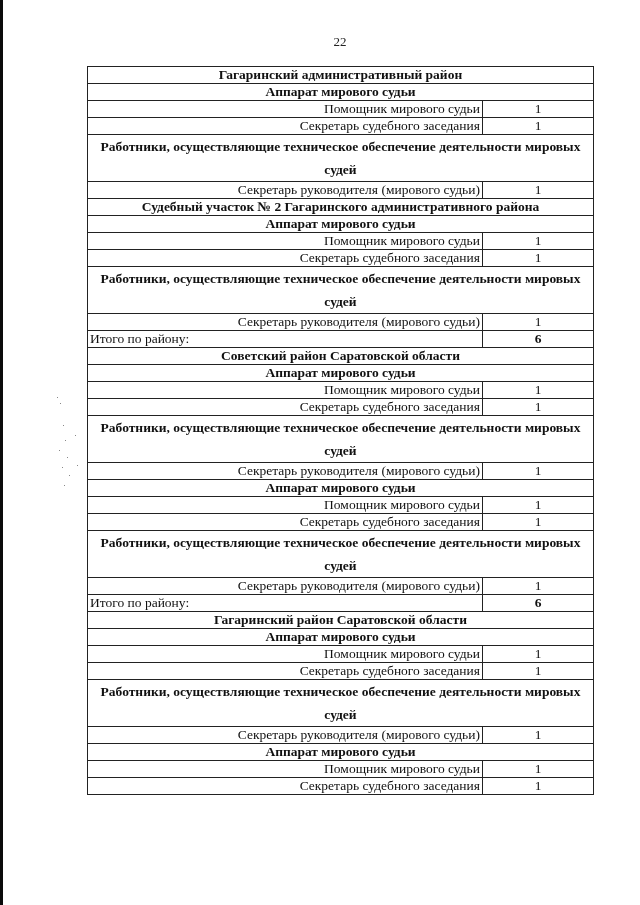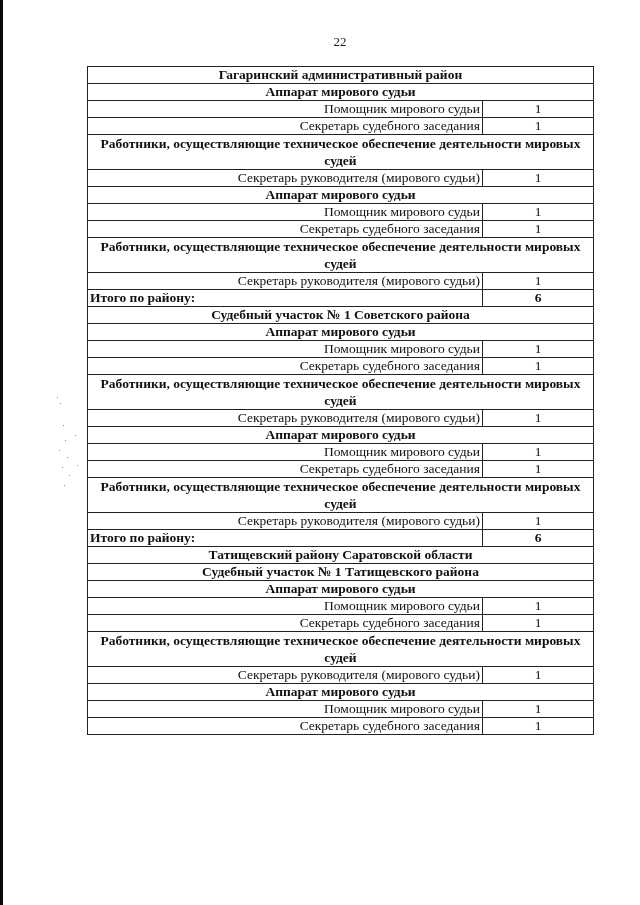--- a/index.html
+++ b/index.html
@@ -21,24 +21,24 @@
     border-collapse: collapse; table-layout: fixed;
     font-family: "Liberation Serif", serif; font-size: 13.5px; line-height: 16px;
   }
   table.staff td {
     border: 1px solid #222; padding: 0 2px; height: 16px; vertical-align: middle;
     white-space: nowrap;
   }
   table.staff col.c1 { width: 395px; }
   table.staff col.c2 { width: 111px; }
   td.hdr { text-align: center; font-weight: bold; }
-  td.hdr.wrap { white-space: normal; line-height: 17px; padding: 0 6px; }
+  td.hdr.wrap { white-space: normal; line-height: 23px; padding: 0 6px; }
   td.pos { text-align: right; }
   td.num { text-align: center; }
-  td.total-label { font-weight: bold; padding-left: 38px; }
+  td.total-label { font-weight: normal; padding-left: 38px; }
   td.total-num { text-align: center; font-weight: bold; }
 </style>
 </head>
 <body>
 
 <div class="scan-edge"></div>
 <div class="page-number">22</div>
 <div class="specks">
   <i style="left:2px;top:2px"></i>
     <i style="left:5px;top:8px"></i>
@@ -74,20 +74,23 @@
         <td class="num">1</td>
       </tr>
       <tr>
         <td colspan="2" class="hdr wrap">Работники, осуществляющие техническое обеспечение деятельности мировых судей</td>
       </tr>
       <tr>
         <td class="pos">Секретарь руководителя (мирового судьи)</td>
         <td class="num">1</td>
       </tr>
       <tr>
+        <td colspan="2" class="hdr">Судебный участок № 2 Гагаринского административного района</td>
+      </tr>
+      <tr>
         <td colspan="2" class="hdr">Аппарат мирового судьи</td>
       </tr>
       <tr>
         <td class="pos">Помощник мирового судьи</td>
         <td class="num">1</td>
       </tr>
       <tr>
         <td class="pos">Секретарь судебного заседания</td>
         <td class="num">1</td>
       </tr>
@@ -96,21 +99,21 @@
       </tr>
       <tr>
         <td class="pos">Секретарь руководителя (мирового судьи)</td>
         <td class="num">1</td>
       </tr>
       <tr>
         <td class="total-label">Итого по району:</td>
         <td class="total-num">6</td>
       </tr>
       <tr>
-        <td colspan="2" class="hdr">Судебный участок № 1 Советского района</td>
+        <td colspan="2" class="hdr">Советский район Саратовской области</td>
       </tr>
       <tr>
         <td colspan="2" class="hdr">Аппарат мирового судьи</td>
       </tr>
       <tr>
         <td class="pos">Помощник мирового судьи</td>
         <td class="num">1</td>
       </tr>
       <tr>
         <td class="pos">Секретарь судебного заседания</td>
@@ -139,24 +142,21 @@
       </tr>
       <tr>
         <td class="pos">Секретарь руководителя (мирового судьи)</td>
         <td class="num">1</td>
       </tr>
       <tr>
         <td class="total-label">Итого по району:</td>
         <td class="total-num">6</td>
       </tr>
       <tr>
-        <td colspan="2" class="hdr">Татищевский району Саратовской области</td>
-      </tr>
-      <tr>
-        <td colspan="2" class="hdr">Судебный участок № 1 Татищевского района</td>
+        <td colspan="2" class="hdr">Гагаринский район Саратовской области</td>
       </tr>
       <tr>
         <td colspan="2" class="hdr">Аппарат мирового судьи</td>
       </tr>
       <tr>
         <td class="pos">Помощник мирового судьи</td>
         <td class="num">1</td>
       </tr>
       <tr>
         <td class="pos">Секретарь судебного заседания</td>

